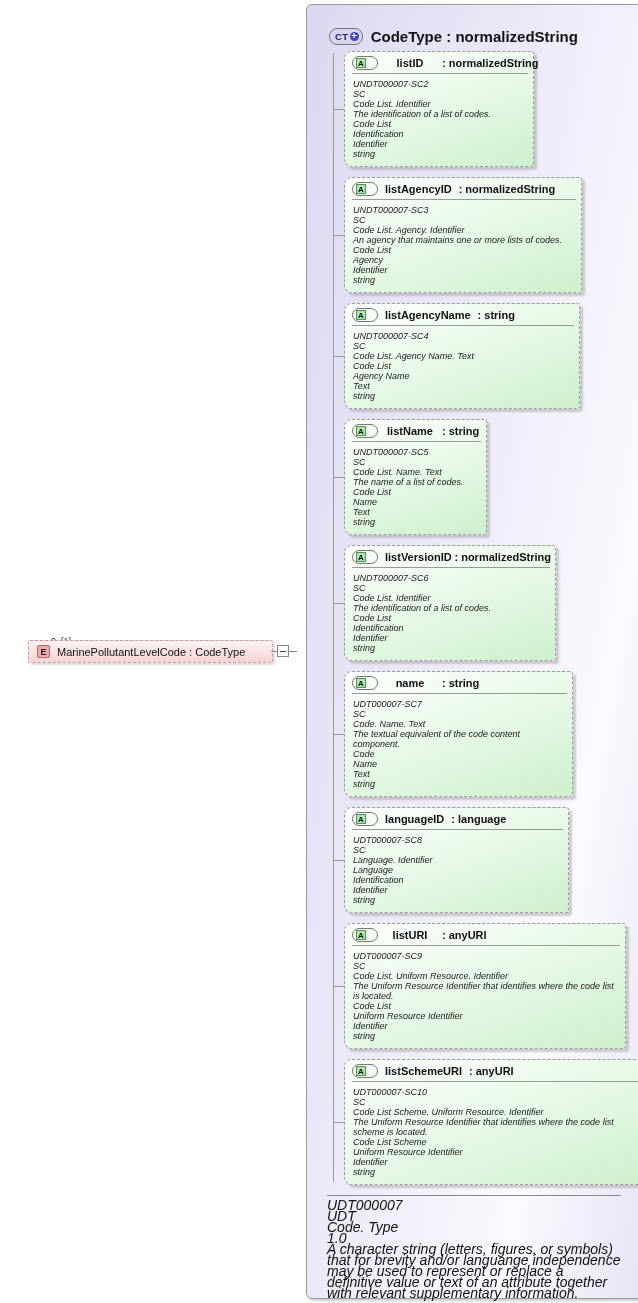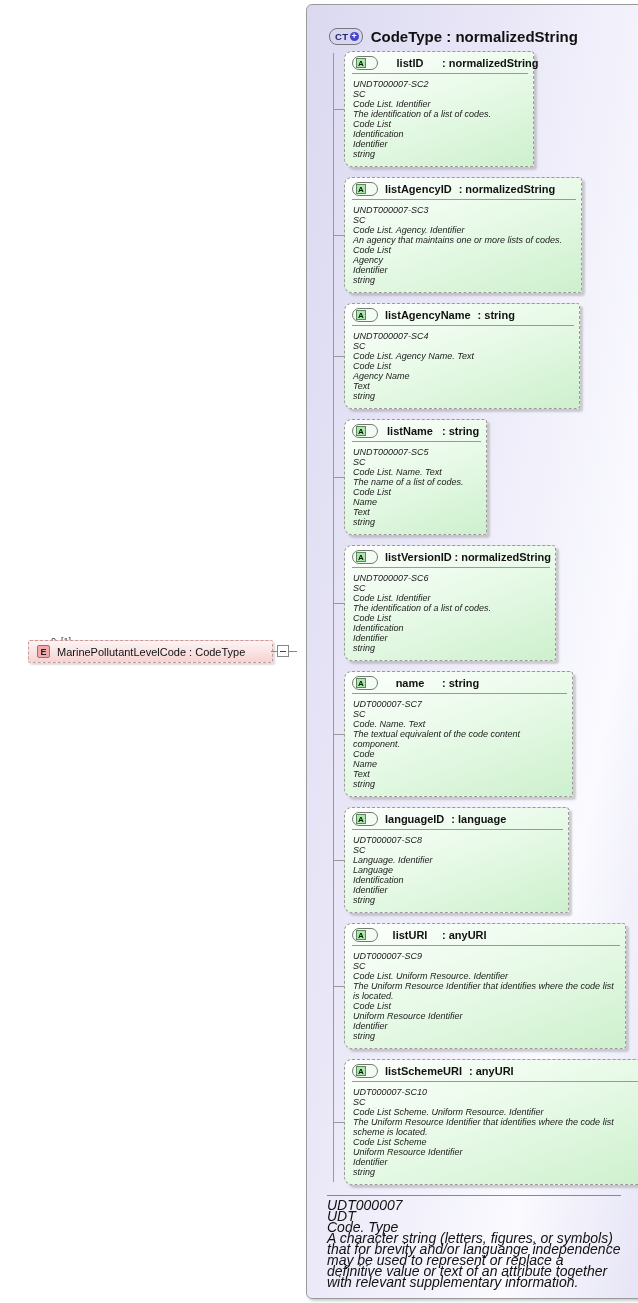--- a/index.html
+++ b/index.html
@@ -284,18 +284,19 @@
   </div>
 <div class="tree-line" style="top: 6px; height: 1129px;"></div>
     </div>
 
     <div class="ct-footer">
       <div class="footer-sep"></div>
       <div class="footer-lines">
           <div class="doc-line">UDT000007</div>
           <div class="doc-line">UDT</div>
           <div class="doc-line">Code. Type</div>
+          <div class="doc-line">1.0</div>
           <div class="doc-line">A character string (letters, figures, or symbols) that for brevity and/or languange independence may be used to represent or replace a definitive value or text of an attribute together with relevant supplementary information.</div>
         </div>
     </div>
   </div>
 
 </div>
 
 </body></html>

